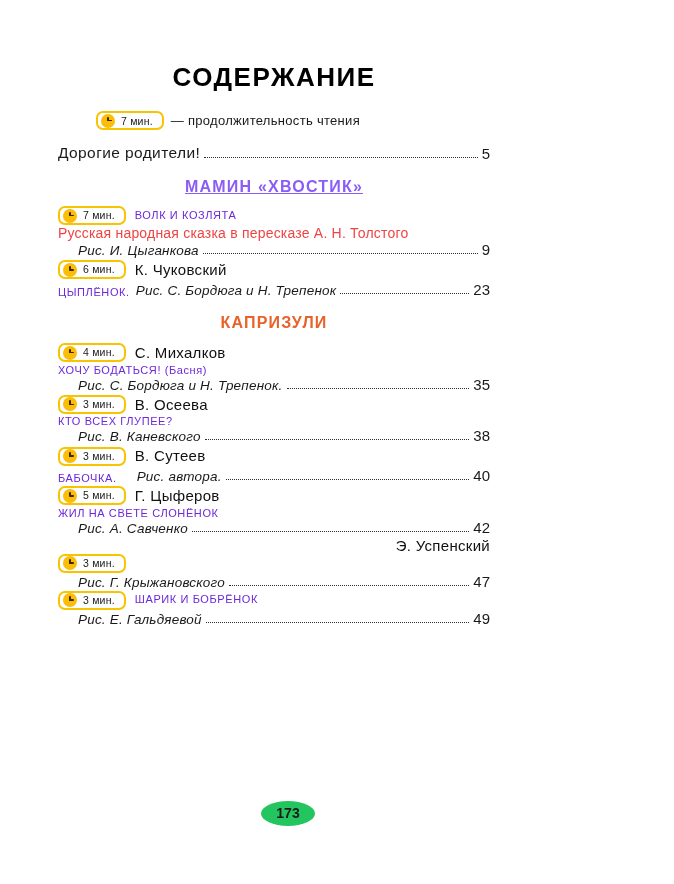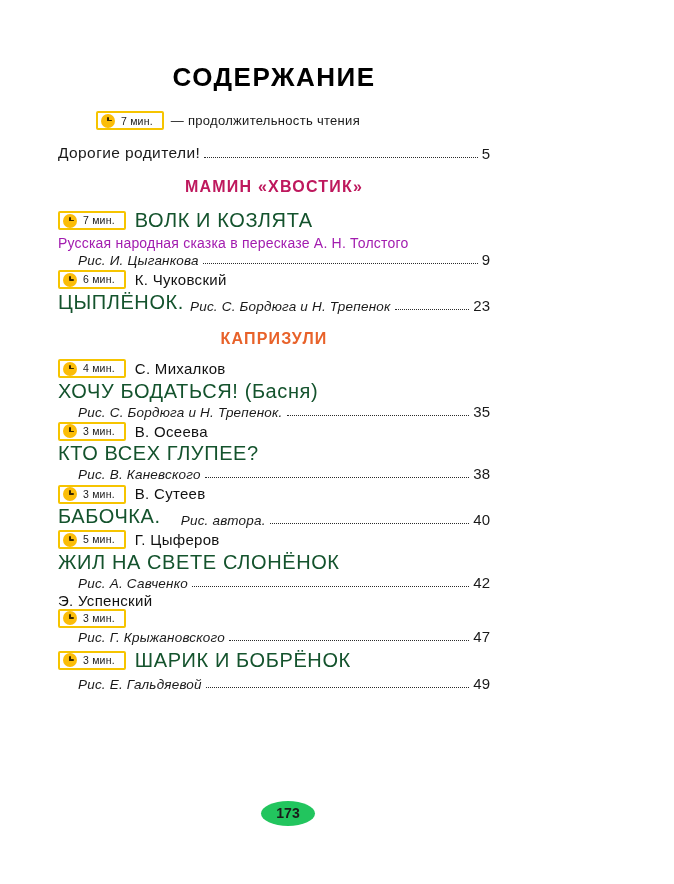--- a/index.html
+++ b/index.html
@@ -28,21 +28,21 @@
     letter-spacing: 1.5px;
     margin: 0 0 18px 0;
     color: #000;
   }
   
   .badge {
     display: inline-flex;
     align-items: center;
     gap: 6px;
     border: 2px solid #f6c400;
-    border-radius: 2px;
+    border-radius: 7px;
     background: #ffffff;
     padding: 1px 9px 1px 3px;
     height: 19px;
     box-sizing: border-box;
     vertical-align: middle;
   }
   .badge .clock {
     width: 14px;
     height: 14px;
     border-radius: 50%;
@@ -107,44 +107,45 @@
     white-space: nowrap;
     font-size: 15px;
   }
   .section {
     text-align: center;
     font-weight: bold;
     font-size: 16px;
     letter-spacing: 1.2px;
     margin: 16px 0 10px 0;
   }
-  .section.blue { color: #be185d; }
+  .section.blue { color: #8b5cf6; text-decoration: underline; }
   .section.orange { color: #e8622a; }
 
   .entry { margin-bottom: 1px; }
   .line {
     display: flex;
     align-items: center;
     gap: 9px;
     line-height: 1.45;
   }
   .ln-caps {
-    font-size: 20px;
+    font-size: 11px;
     letter-spacing: 0.6px;
-    color: #14532d;
+    color: #6d28d9;
   }
   .ln-name {
     font-size: 15px;
     letter-spacing: 0.3px;
     color: #111;
+    text-align: right;
   }
   .ln-sub {
     font-size: 14px;
     letter-spacing: 0.2px;
-    color: #a21caf;
+    color: #ef4444;
   }
   .ital {
     font-style: italic;
     font-size: 13.5px;
     letter-spacing: 0.2px;
     margin-left: 20px;
   }
   .greeting {
     font-size: 15.5px;
     letter-spacing: 0.4px;

